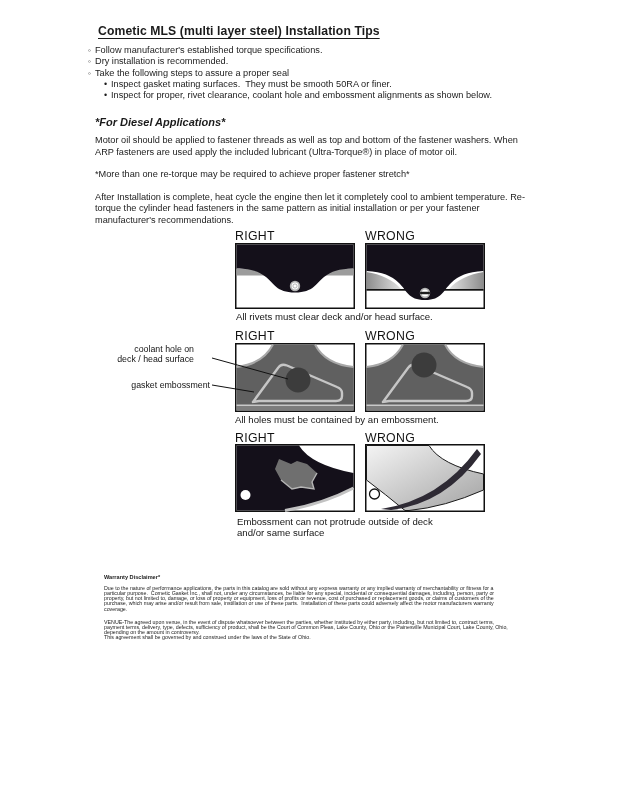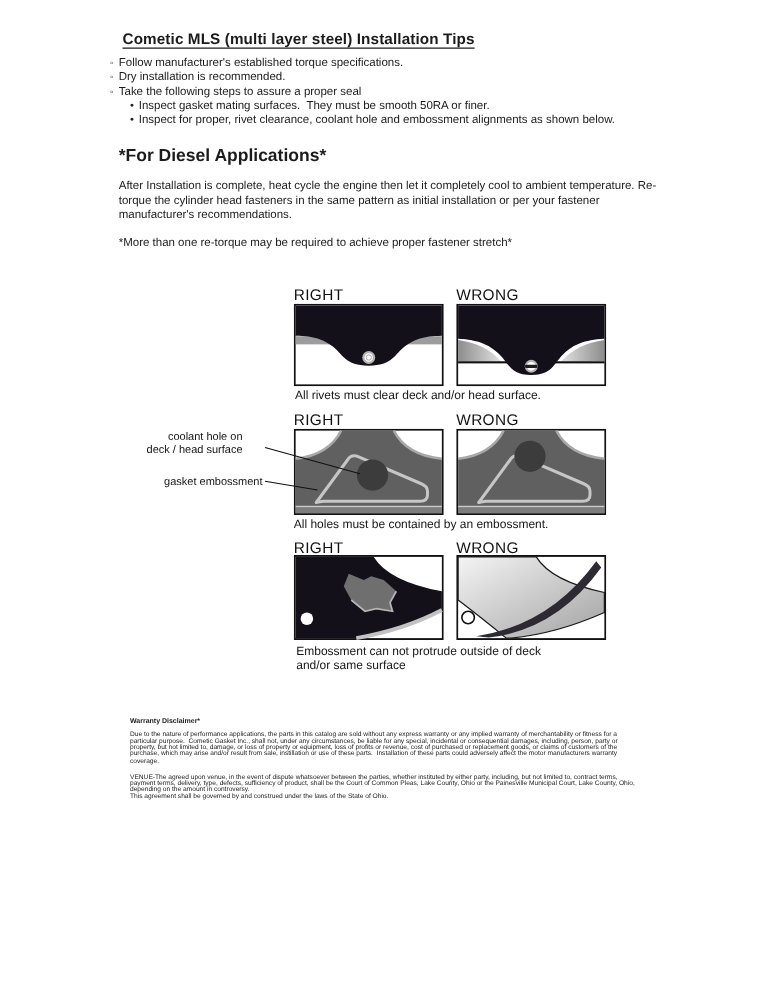--- a/index.html
+++ b/index.html
@@ -18,21 +18,21 @@
   .doc-title{
     font-size:12.2px;font-weight:bold;margin-left:10px;
     text-decoration:underline;text-decoration-thickness:1.3px;text-underline-offset:2.5px;
     letter-spacing:0.1px;
   }
   .blist{margin-top:7px;font-size:9.2px;line-height:11.3px;}
   .b1{display:flex;}
   .b1 .mk{width:7px;font-size:8px;line-height:11.3px;}
   .b2{display:flex;margin-left:16px;}
   .b2 .mk{width:7px;font-size:9px;line-height:11.3px;}
-  .diesel-head{font-size:14px;font-weight:bold;margin:15px 0 0 7px;}
+  .diesel-head{font-size:11px;font-weight:bold;margin:15px 0 0 7px;font-style:italic;}
   .para{font-size:9.2px;line-height:11.4px;margin:7px 0 0 7px;width:442px;}
   .para.gap{margin-top:11px;}
 
   
   .figures{position:absolute;left:0;top:0;width:618px;height:800px;pointer-events:none;}
   .fig-label{position:absolute;width:120px;text-align:left;font-size:12.3px;letter-spacing:0.3px;color:#121212;}
   .fig-box{position:absolute;width:120px;}
   .fig-caption{position:absolute;font-size:9.6px;color:#161616;line-height:11.2px;}
   .ann{position:absolute;width:94px;text-align:right;font-size:8.8px;line-height:9.6px;color:#141414;}
 
@@ -71,22 +71,23 @@
       <div class="b2">
           <span class="mk">•</span>
           <span class="pre">Inspect gasket mating surfaces.  They must be smooth 50RA or finer.</span>
         </div>
       <div class="b2">
           <span class="mk">•</span>
           <span class="pre">Inspect for proper, rivet clearance, coolant hole and embossment alignments as shown below.</span>
         </div>
     </div>
     <div class="diesel-head">*For Diesel Applications*</div>
+    <div class="para">Motor oil should be applied to fastener threads as well as top and bottom of the fastener washers. When ARP fasteners are used apply the included lubricant (Ultra-Torque®) in place of motor oil.</div>
+    <div class="para gap">*More than one re-torque may be required to achieve proper fastener stretch*</div>
     <div class="para gap">After Installation is complete, heat cycle the engine then let it completely cool to ambient temperature. Re-torque the cylinder head fasteners in the same pattern as initial installation or per your fastener manufacturer's recommendations.</div>
-    <div class="para gap">*More than one re-torque may be required to achieve proper fastener stretch*</div>
   </div>
 
   <div class="figures">
 
     <div class="fig-label" style="left:235px;top:229px;">RIGHT</div>
     <div class="fig-label" style="left:365px;top:229px;">WRONG</div>
 
     <svg class="fig-box" style="left:235px;top:243px;" width="120" height="66" viewBox="0 0 120 66">
       <rect x="0.75" y="0.75" width="118.5" height="64.5" fill="#ffffff" stroke="#111" stroke-width="1.5"></rect>
       <rect x="1.5" y="26" width="117" height="6.5" fill="#9c9c9c"></rect>

